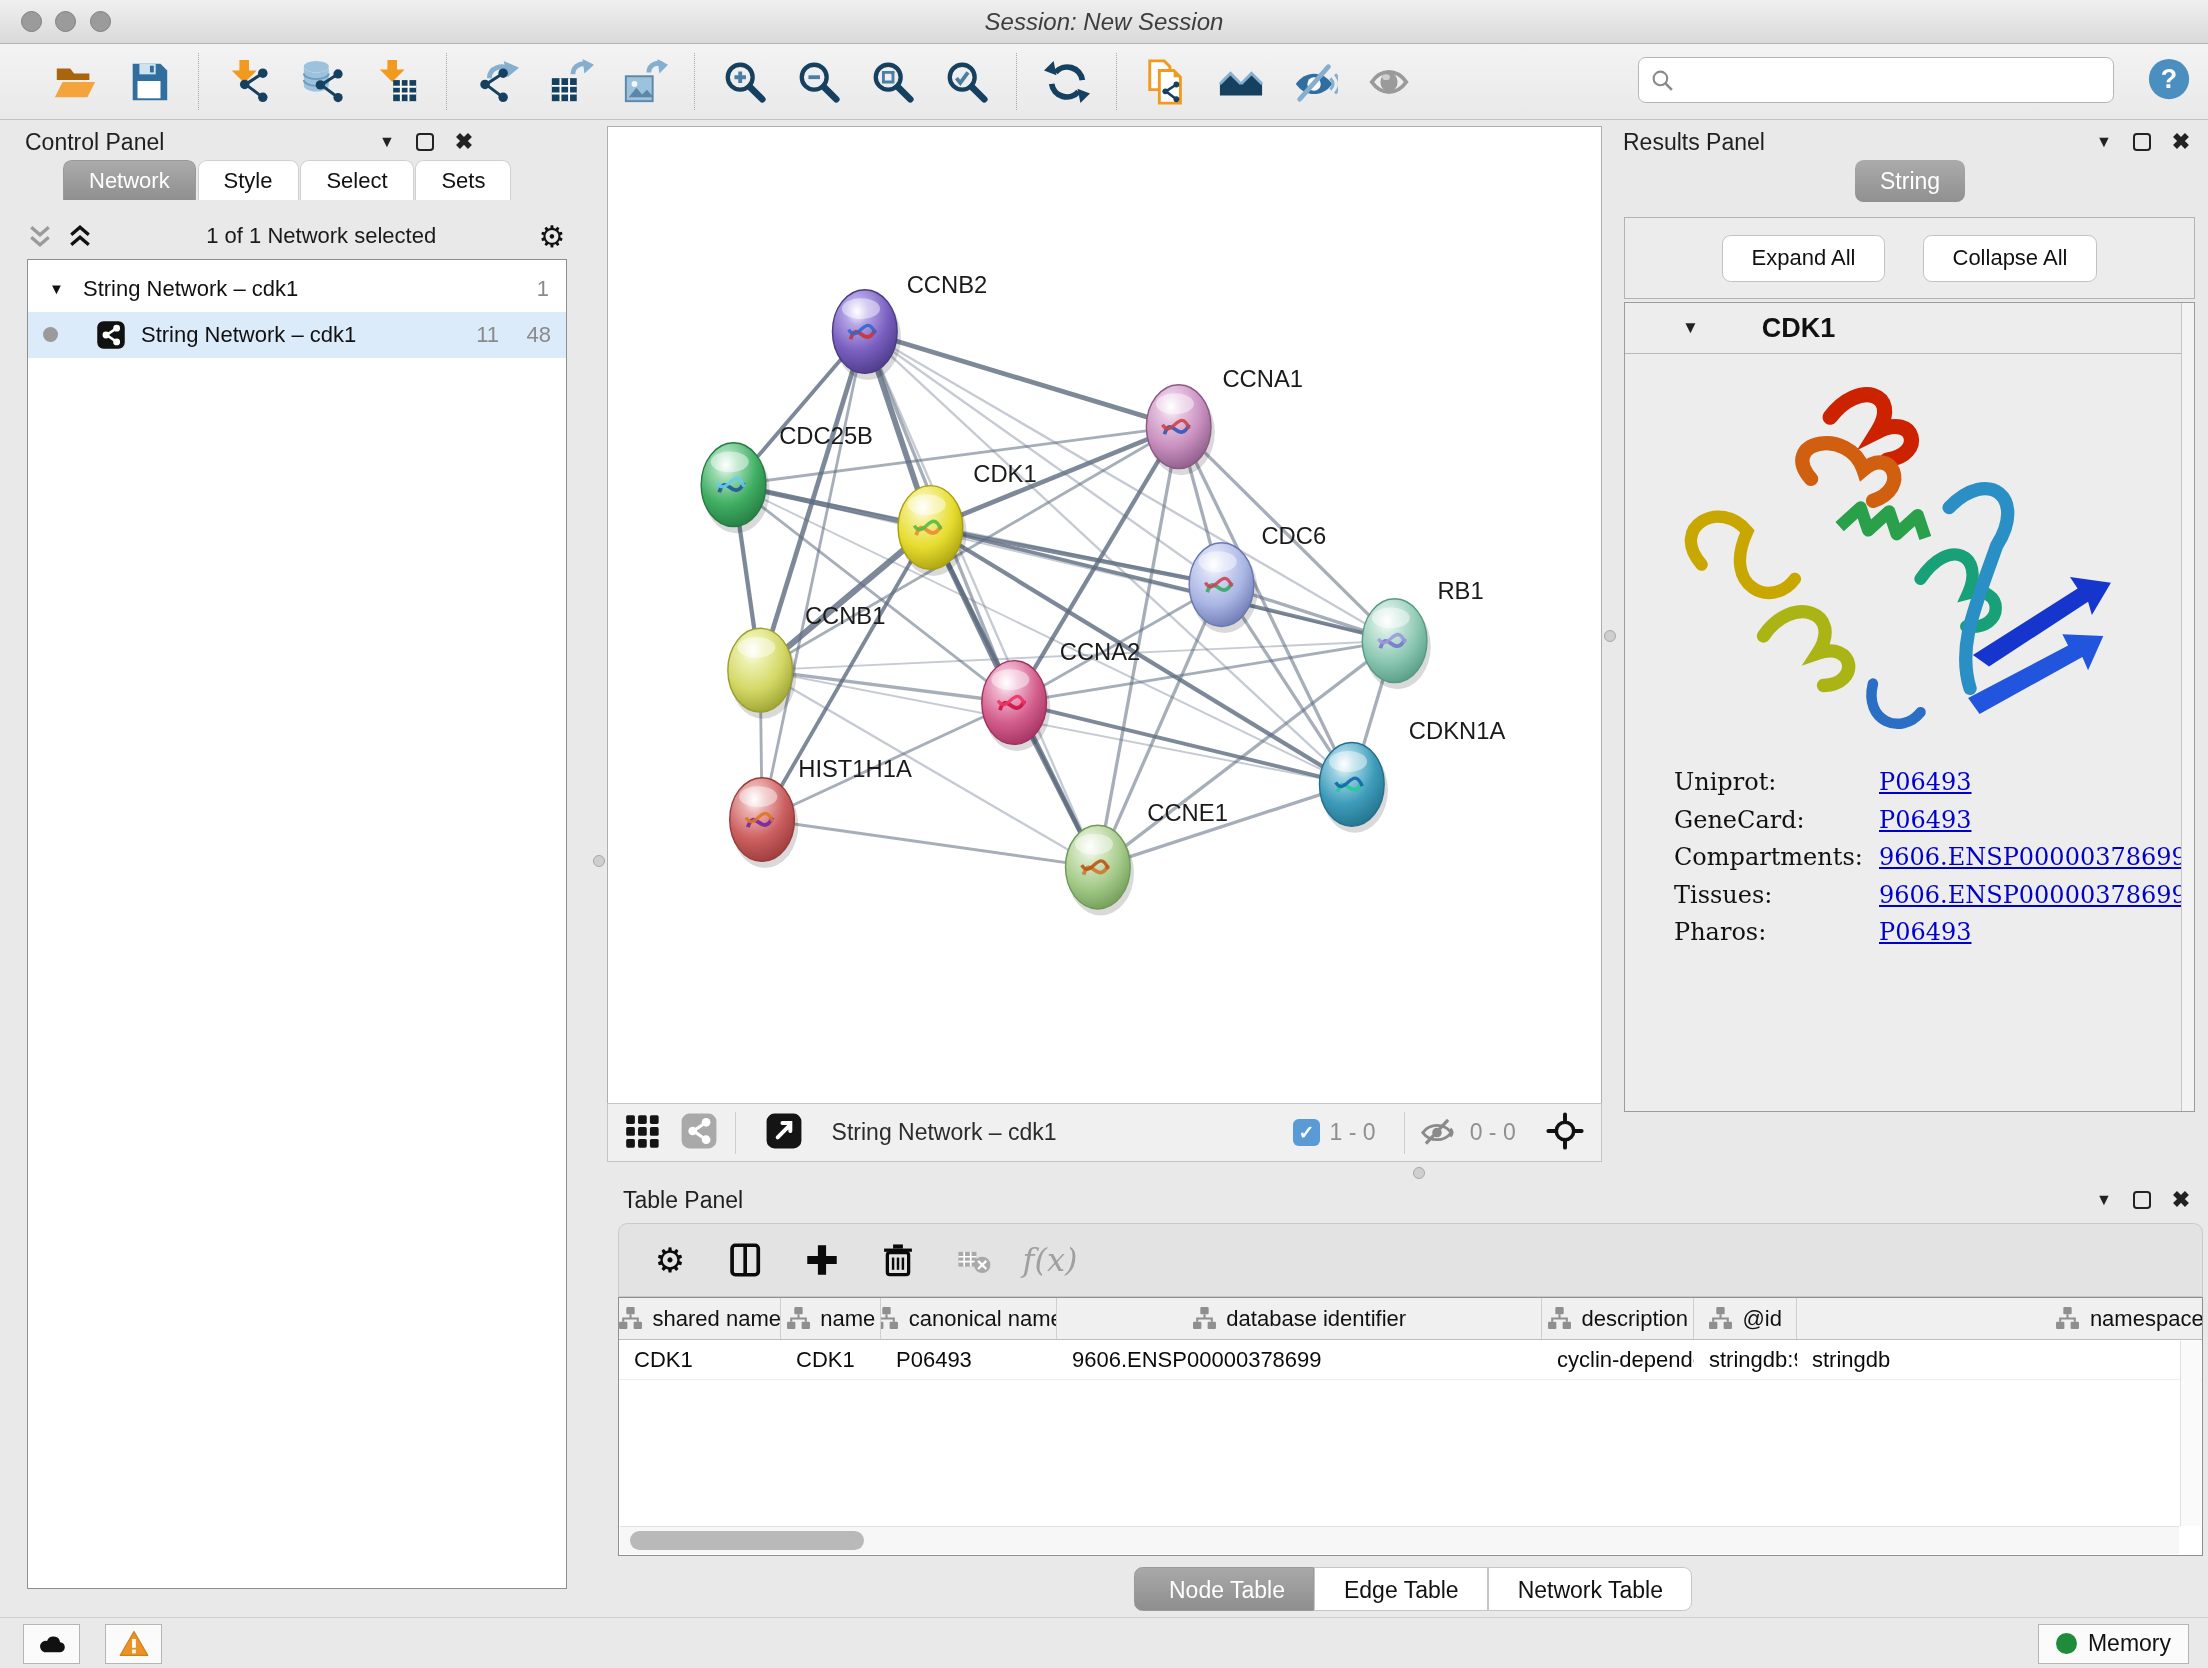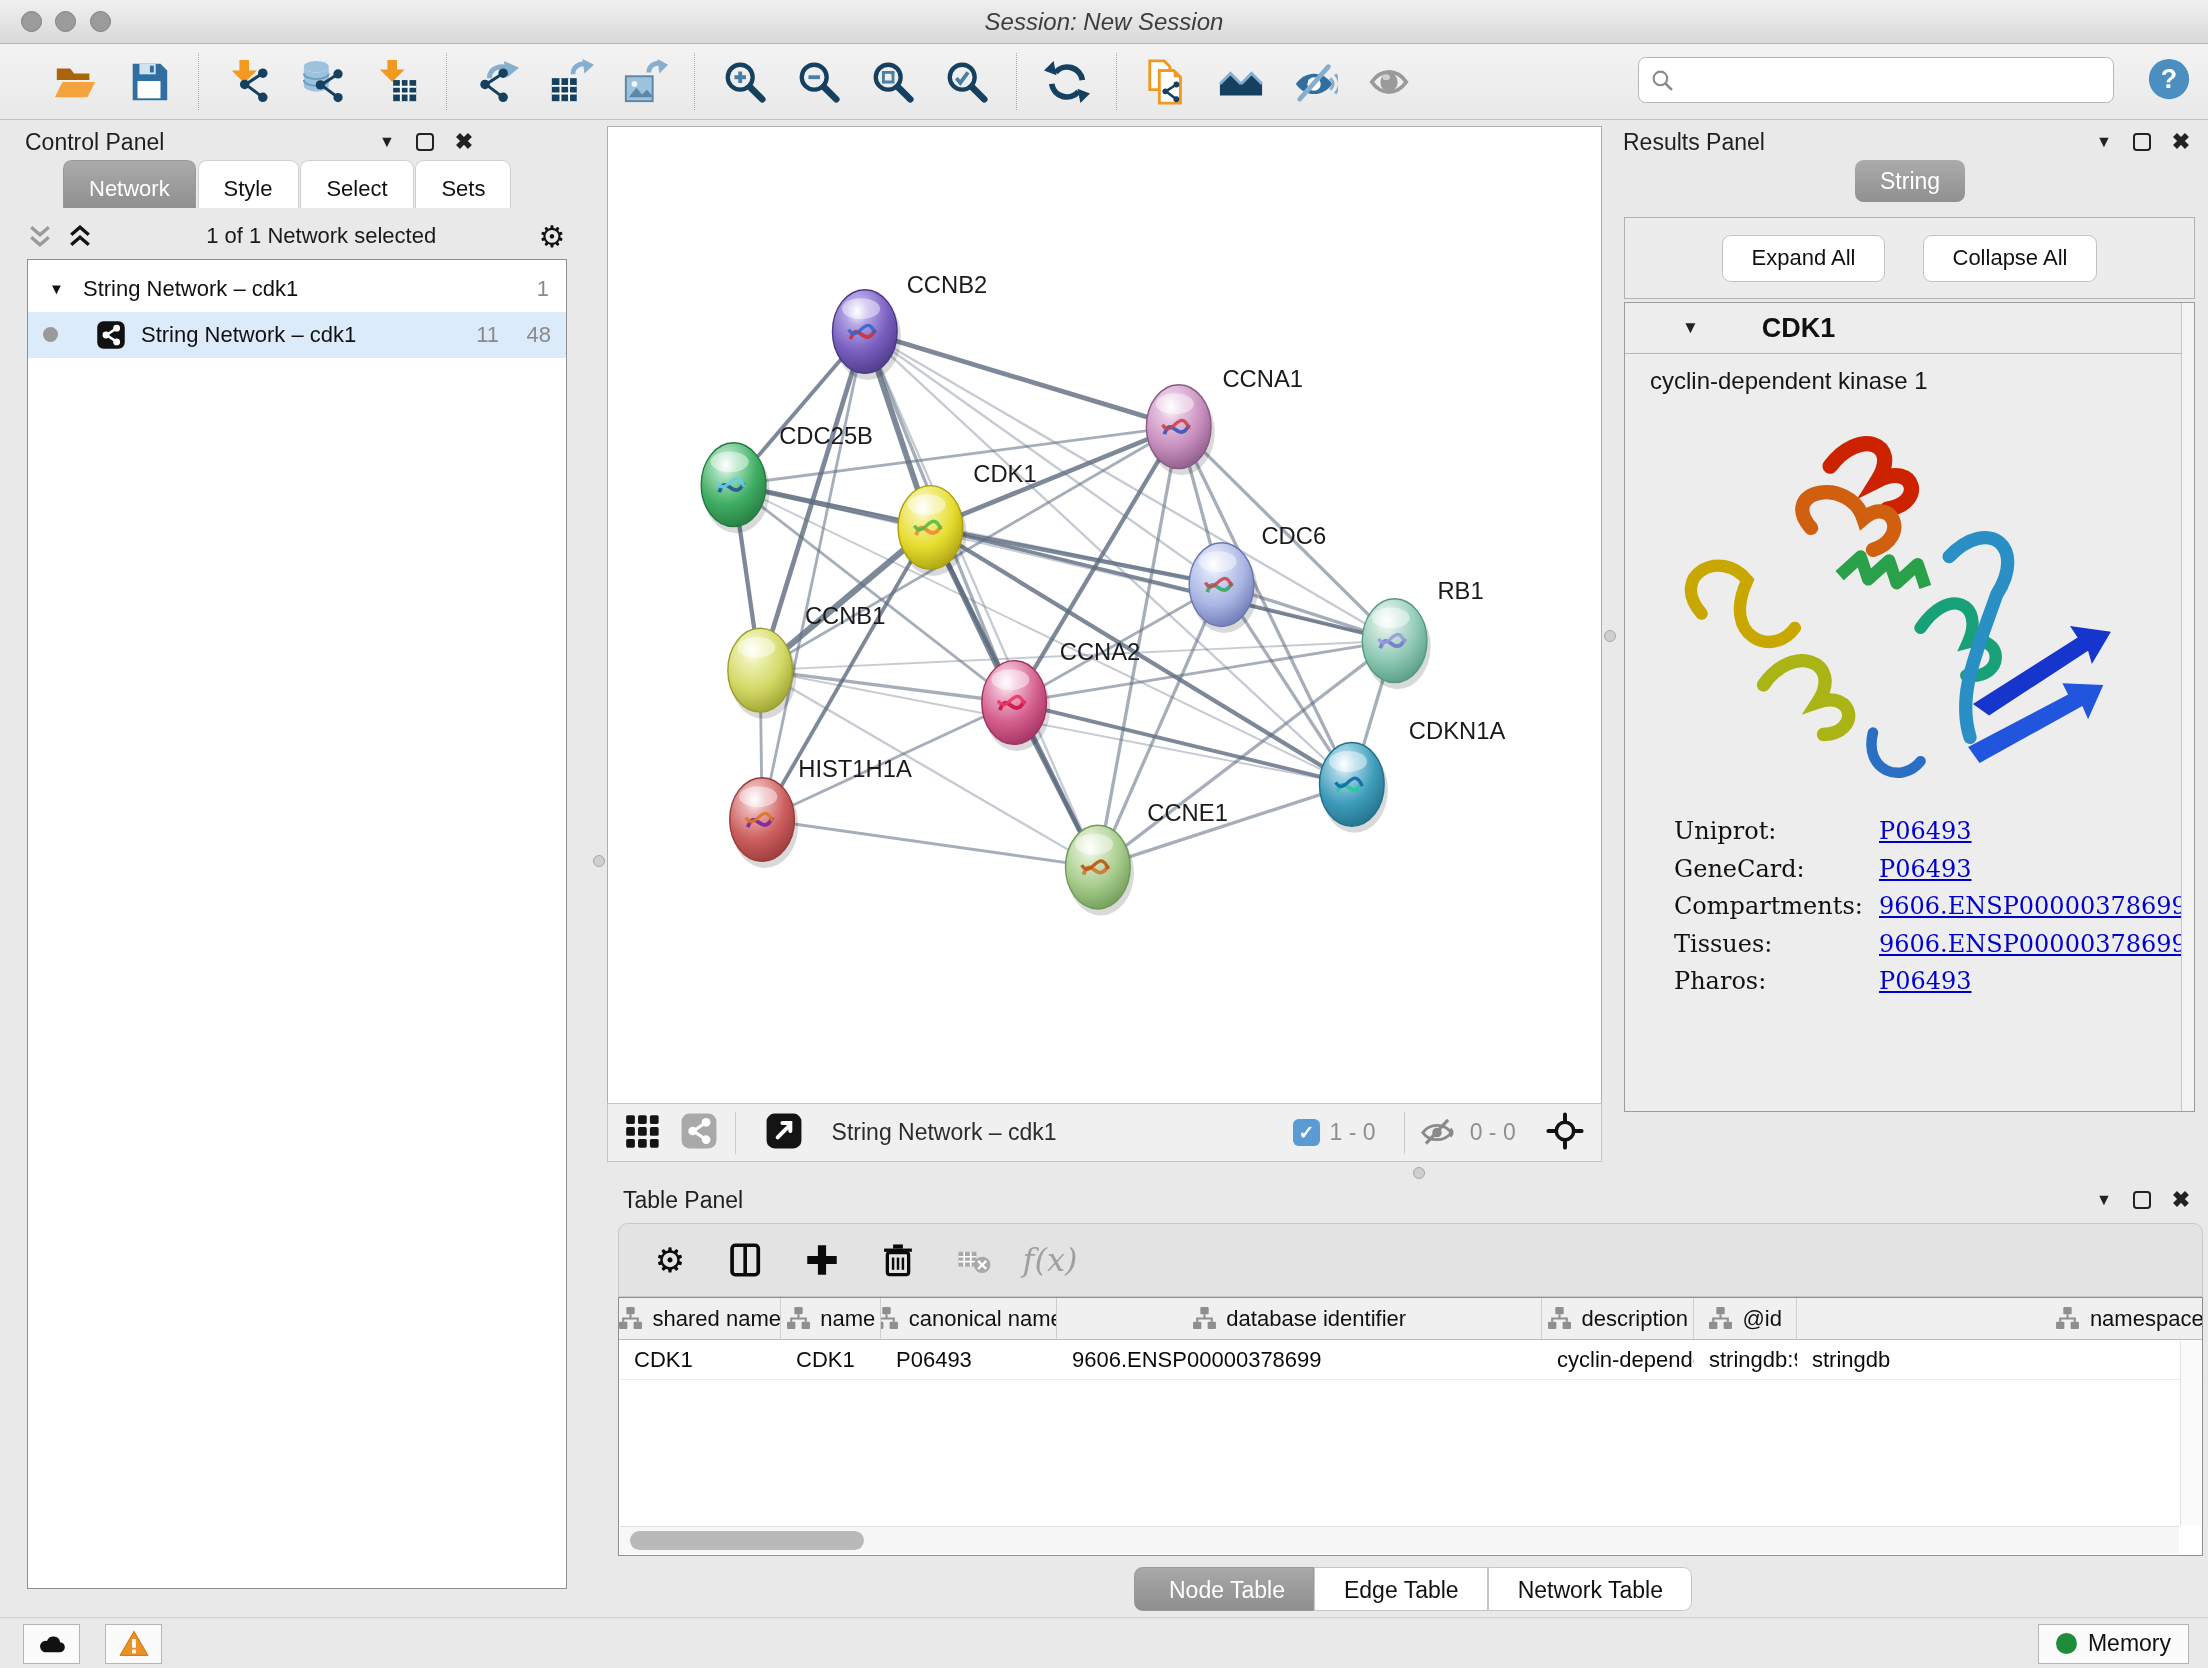--- a/index.html
+++ b/index.html
@@ -29,21 +29,21 @@
   
   .pheader{font-size:23px;color:#1f1f1f;}
   .pctl{display:flex;align-items:center;gap:21px;}
   .pctl .tri{font-size:16px;color:#222;}
   .pctl .boxg{width:18px;height:18px;border:2.4px solid #222;border-radius:3.8px;}
   .pctl .xg{font-size:22px;font-weight:bold;color:#222;}
   
   .cp-head{position:absolute;left:25px;top:129px;}
   .cp-ctl{position:absolute;left:379px;top:129px;}
   .tabs{position:absolute;left:63px;top:160px;display:flex;}
-  .tab{height:48px;line-height:40px;padding:8px 25px;background:#fff;border:1px solid #cfcfcf;
+  .tab{height:40px;line-height:40px;padding:0 25px;background:#fff;border:1px solid #cfcfcf;
     border-bottom:none;font-size:22px;border-radius:8.6px 8.6px 0 0;margin-right:1.9px;color:#111;cursor:pointer;}
   .tab.active{background:linear-gradient(#ababab,#8f8f8f);color:#fff;border-color:#9a9a9a;}
   .cp-sub{position:absolute;left:25px;top:213px;width:546px;height:46px;display:flex;align-items:center;}
   .cp-sub .chev{width:30px;height:30px;margin-right:9.5px;cursor:pointer;}
   .cp-sub .sel-summary{flex:1;text-align:center;font-size:22px;color:#1a1a1a;}
   .cp-gear{font-size:30px;color:#111;cursor:pointer;margin-right:5.7px;}
   .cp-tree{position:absolute;left:27px;top:259px;width:540px;height:1330px;background:#fff;
     border:1px solid #8f8f8f;}
   .trow{position:relative;height:46px;display:flex;align-items:center;font-size:22px;cursor:pointer;}
   .trow.selected{background:#dcebfa;}
@@ -640,21 +640,20 @@
   <div class="rp-tab">String</div>
   <div class="rp-btnbox">
     <button class="wbtn">Expand All</button>
     <button class="wbtn">Collapse All</button>
   </div>
   <div class="rp-card">
     <div class="rp-row1">
       <span class="tri">▼</span>
       <span class="gname">CDK1</span>
     </div>
-    <div class="rp-desc">cyclin-dependent kinase 1</div>
     <div class="rp-struct">
       <svg viewBox="0 0 540 420">
         <path d="M205 60 C235 20 280 35 255 75 C295 55 305 100 265 105" fill="none" stroke="#cc2200" stroke-width="16" stroke-linecap="round"></path>
         <path d="M185 125 C150 85 225 70 240 115 C270 90 290 135 250 148" fill="none" stroke="#d06010" stroke-width="15" stroke-linecap="round"></path>
         <path d="M70 215 C35 175 90 145 118 180 C90 240 145 262 168 230" fill="none" stroke="#c8a800" stroke-width="13" stroke-linecap="round"></path>
         <path d="M135 290 C165 245 220 265 192 308 C230 295 238 340 198 342" fill="none" stroke="#aab515" stroke-width="14" stroke-linecap="round"></path>
         <path d="M215 175 l22 -20 l8 24 l22 -20 l8 24 l22 -20 l8 24" fill="none" stroke="#2aa04a" stroke-width="13" stroke-linejoin="round"></path>
         <path d="M300 230 C330 185 368 205 350 245 C388 235 390 285 348 280" fill="none" stroke="#18a078" stroke-width="13" stroke-linecap="round"></path>
         <path d="M330 155 C372 112 412 145 380 195 C358 258 338 300 352 345" fill="none" stroke="#2a8fc4" stroke-width="14" stroke-linecap="round"></path>
         <path d="M355 310 L465 240 L457 228 L500 234 L480 268 L476 254 L372 322 Z" fill="#1535cc"></path>

